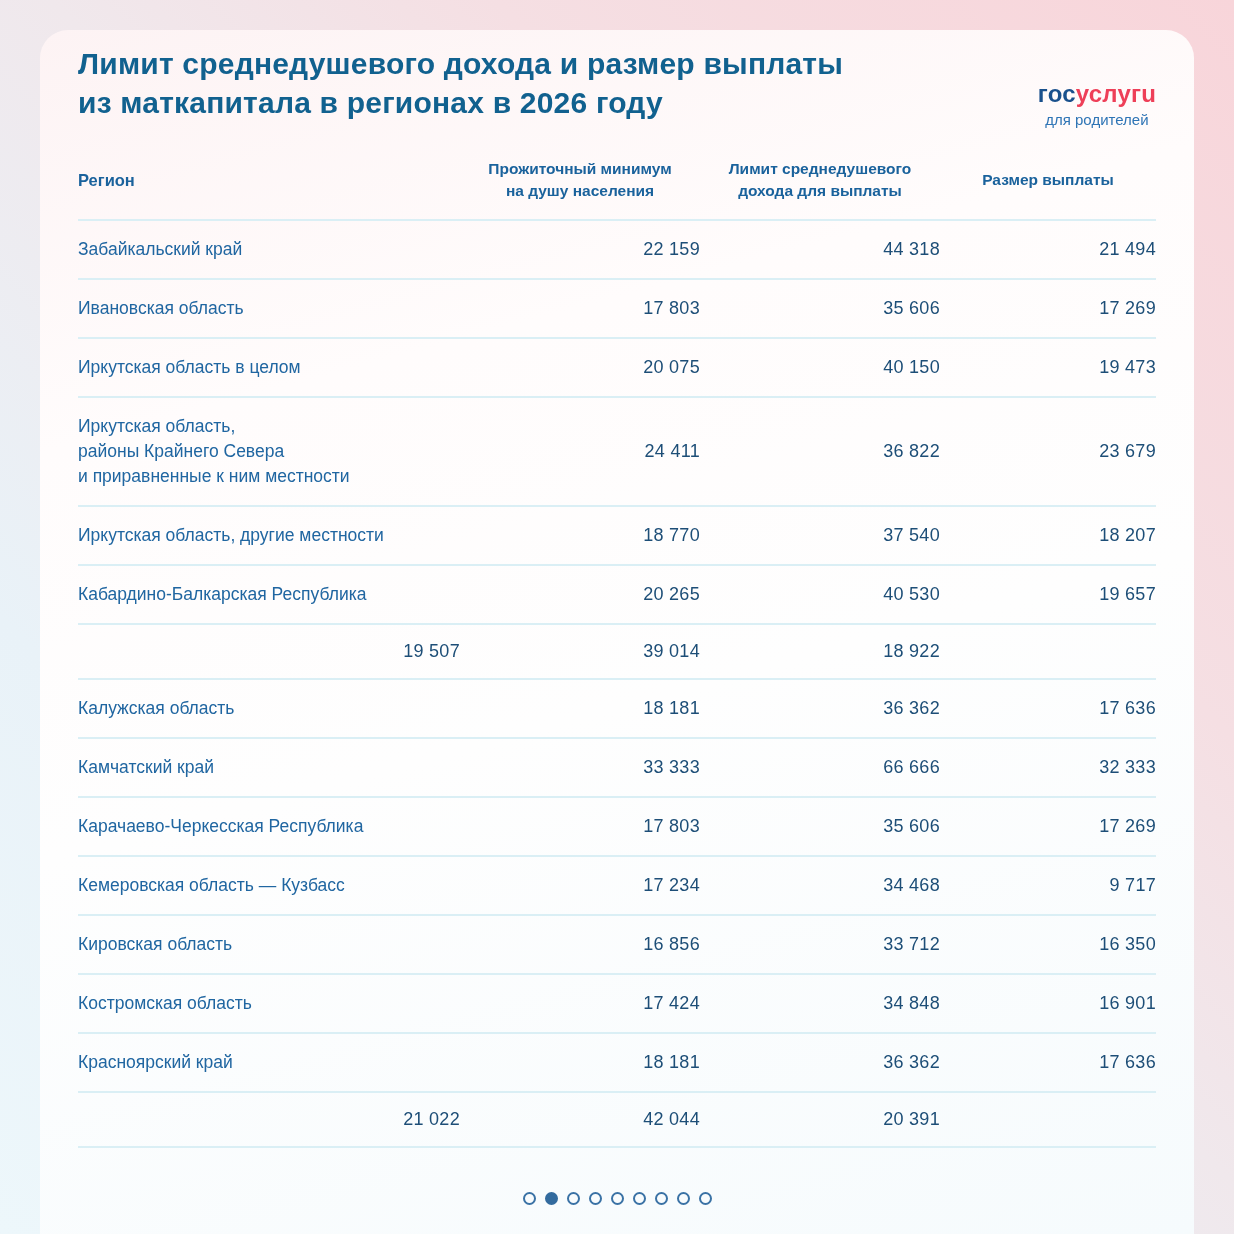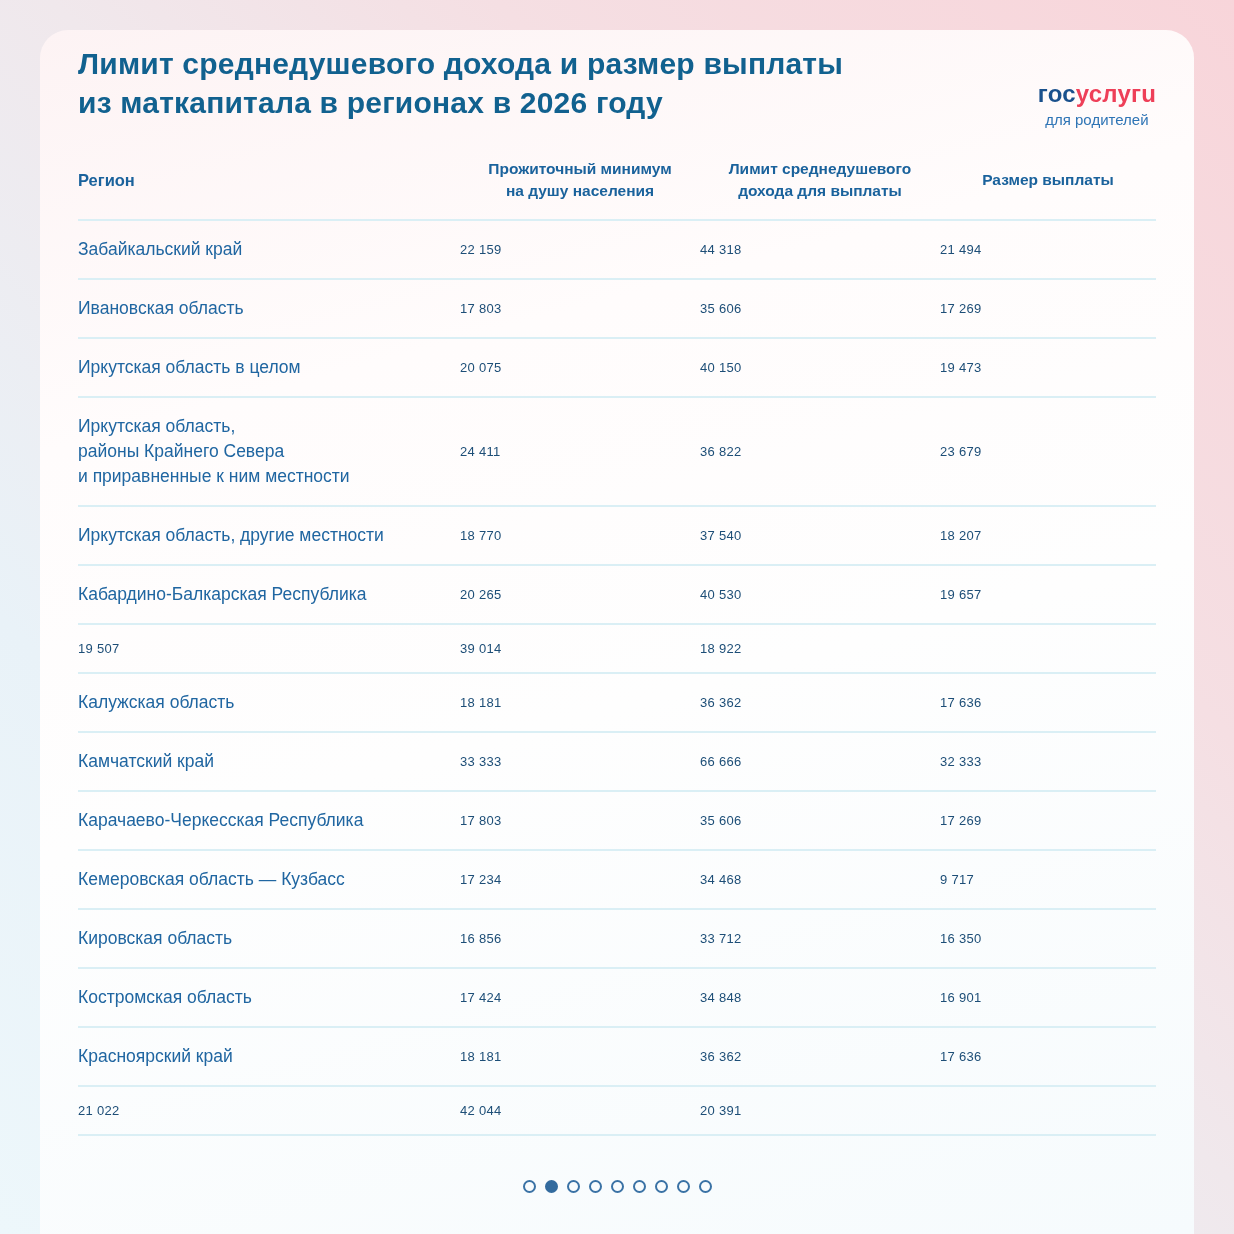--- a/index.html
+++ b/index.html
@@ -84,23 +84,23 @@
     border-top: 2px solid #daeff5;
   }
   .cell-region {
     font-size: 17.5px;
     color: #2066a1;
     line-height: 25px;
     white-space: pre-line;
     padding-right: 12px;
   }
   .cell-num {
-    font-size: 13px;
+    font-size: 18px;
     color: #1d4e77;
-    text-align: left;
+    text-align: right;
     letter-spacing: 0.3px;
   }
   .table-end {
     border-top: 2px solid #daeff5;
     height: 0;
   }
   .dots {
     display: flex;
     justify-content: center;
     align-items: center;

